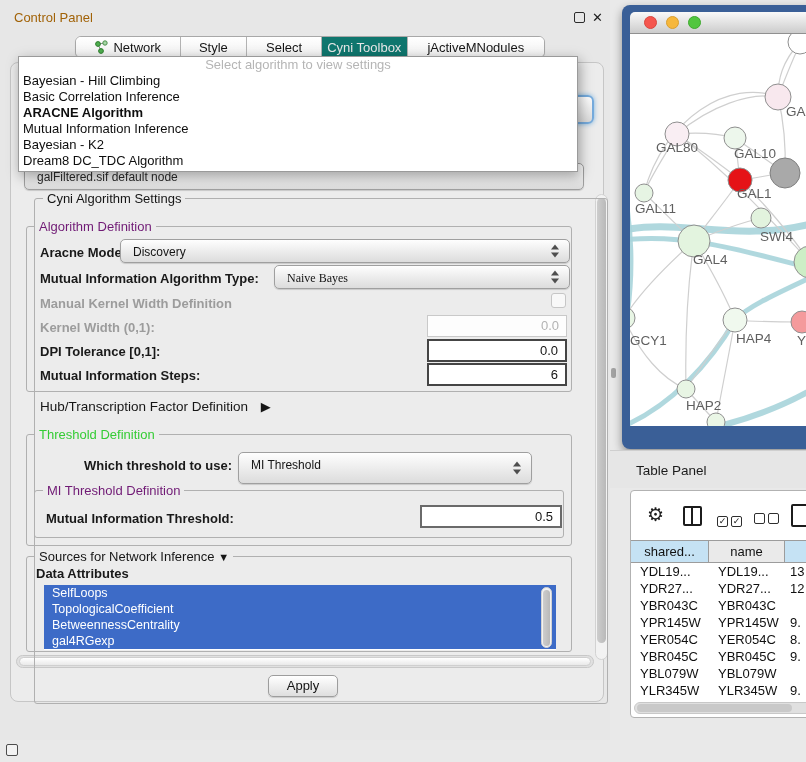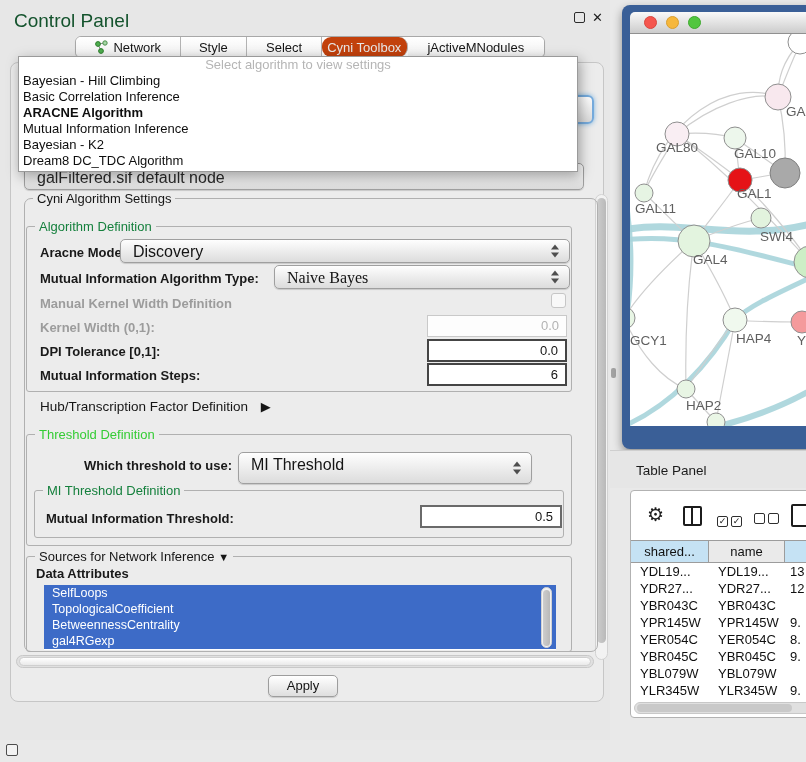--- a/index.html
+++ b/index.html
@@ -3,52 +3,52 @@
 <meta charset="utf-8">
 <style>
   * { box-sizing: border-box; margin:0; padding:0; }
   html,body { width:806px; height:762px; overflow:hidden; background:#e9e9e9;
     font-family:"Liberation Sans","DejaVu Sans",sans-serif; }
   .abs { position:absolute; }
   #root { position:relative; width:806px; height:762px; background:#e9e9e9; }
 
   
   .panel-bg { left:0; top:0; width:610px; height:740px; background:#e7e7e7; }
-  .ptitle { font-size:19px; color:#14532d; }
+  .ptitle { font-size:13px; color:#a16207; }
   .float-btn { width:11px; height:11px; border:1.5px solid #2c2c2c; border-radius:2px; background:transparent; }
   .close-btn { font-size:13px; font-weight:bold; color:#1b1b1b; line-height:13px; }
 
   .seg-strip { display:flex; height:22px; border:1px solid #a8a8a8; border-radius:6px; overflow:hidden;
     background:#fdfdfd; box-shadow:0 1px 1px rgba(0,0,0,.12); }
   .seg { display:flex; align-items:center; justify-content:center; font-size:13px; color:#151515;
     border-right:1px solid #b3b3b3; background:linear-gradient(#ffffff,#f0f0f0); cursor:default; }
   .seg:last-child { border-right:none; }
-  .seg.sel { background:#c2410c; color:#e7e7e7;border-radius:9px; }
+  .seg.sel { background:#0f766e; color:#e7e7e7; }
 
   .content-box { left:10px; top:62px; width:594px; height:640px; background:#ececec;
     border:1px solid #c6c6c6; border-radius:8px; }
 
   .popup { left:18px; top:56px; width:560px; height:116px; background:#ffffff;
     border:1px solid #9a9a9a; box-shadow:2px 4px 12px rgba(0,0,0,.35); z-index:60; }
   .popup .ph { height:16px; line-height:16px; text-align:center; color:#b5b5b5; font-size:13px; }
   .popup .it { height:16px; line-height:16px; font-size:13px; color:#0e0e0e; padding-left:4px; white-space:nowrap; }
   .popup .it.bold { font-weight:bold; }
 
   .combo { border:1px solid #9f9f9f; border-radius:5px; background:linear-gradient(#fefefe,#dcdcdc);
-    font-size:16px; color:#141414; box-shadow:0 1px 1px rgba(0,0,0,.15); }
+    font-size:12px; color:#141414; box-shadow:0 1px 1px rgba(0,0,0,.15); }
   .combo .txt { position:absolute; left:12px; top:0; line-height:22px; white-space:nowrap; }
   .stepper { position:absolute; right:9px; top:50%; width:9px; height:13px; transform:translateY(-50%); }
   .stepper:before { content:""; position:absolute; top:0; left:0; border-left:4.5px solid transparent;
     border-right:4.5px solid transparent; border-bottom:5px solid #4e4e4e; }
   .stepper:after { content:""; position:absolute; bottom:0; left:0; border-left:4.5px solid transparent;
     border-right:4.5px solid transparent; border-top:5px solid #4e4e4e; }
 
   .group { border:1px solid #b0b0b0; border-radius:3px; }
   .gtitle { position:absolute; top:-8px; left:8px; padding:0 4px; background:#ececec; font-size:13px; white-space:nowrap; }
-  .blue-t { color:#15803d; } .green-t { color:#35cc35; } .black-t { color:#161616; }
+  .blue-t { color:#701a75; } .green-t { color:#35cc35; } .black-t { color:#161616; }
 
   .lbl { font-size:13px; font-weight:bold; color:#191919; white-space:nowrap; }
   .lbl.dis { color:#9c9c9c; }
   .tfield { background:#fff; border:1px solid #c2c2c2; text-align:right; padding-right:7px;
     font-size:13px; color:#141414; }
   .tfield.dark { border:2px solid #454545; }
   .tfield.dis { color:#b3b3b3; border:1px solid #c9c9c9; background:#fdfdfd; }
 
   .vtrack { background:#f2f2f2; border:1px solid #d2d2d2; border-radius:7px; }
   .vthumb { background:linear-gradient(90deg,#cdcdcd,#b9b9b9); border-radius:5px; }
@@ -141,21 +141,21 @@
     <div class="it">Dream8 DC_TDC Algorithm</div>
   </div>
 
   <div class="abs vtrack" style="left:595px; top:194px; width:13px; height:466px;">
     <div class="vthumb abs" style="left:1px; top:3px; width:9px; height:445px;"></div>
   </div>
   <div class="abs htrack" style="left:16px; top:655px; width:578px; height:13px;">
     <div class="hthumb abs" style="left:2px; top:1px; width:572px; height:9px;"></div>
   </div>
 
-  <div class="abs group" style="left:24px; top:198px; width:574px; height:454px;border-radius:7px;">
+  <div class="abs group" style="left:34px; top:198px; width:574px; height:506px;">
     <span class="gtitle black-t">Cyni Algorithm Settings</span>
   </div>
 
   <div class="abs group" style="left:26px; top:226px; width:546px; height:166px;">
     <span class="gtitle blue-t">Algorithm Definition</span>
   </div>
 
   <div class="abs lbl" style="left:40px; top:245px;">Aracne Mode:</div>
   <div class="abs combo" style="left:120px; top:239px; width:450px; height:24px;">
     <span class="txt" style="line-height:24px;">Discovery</span>

